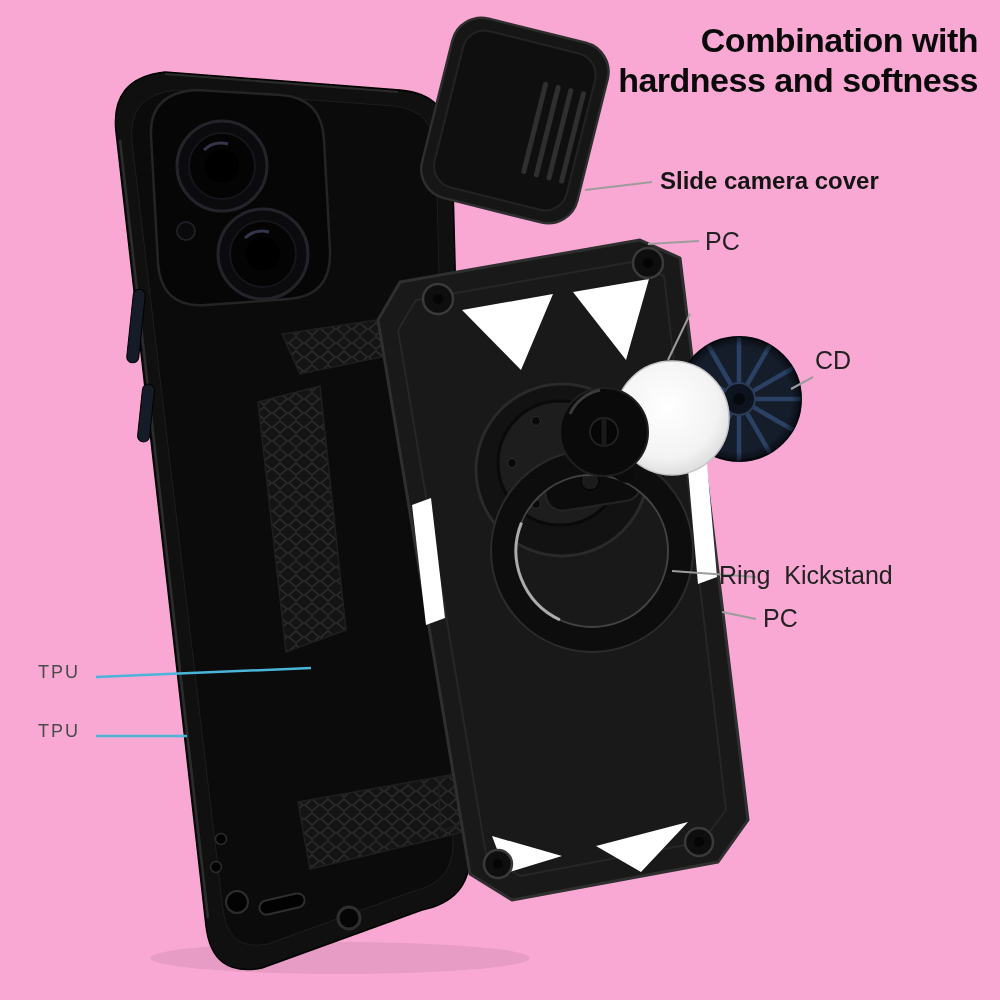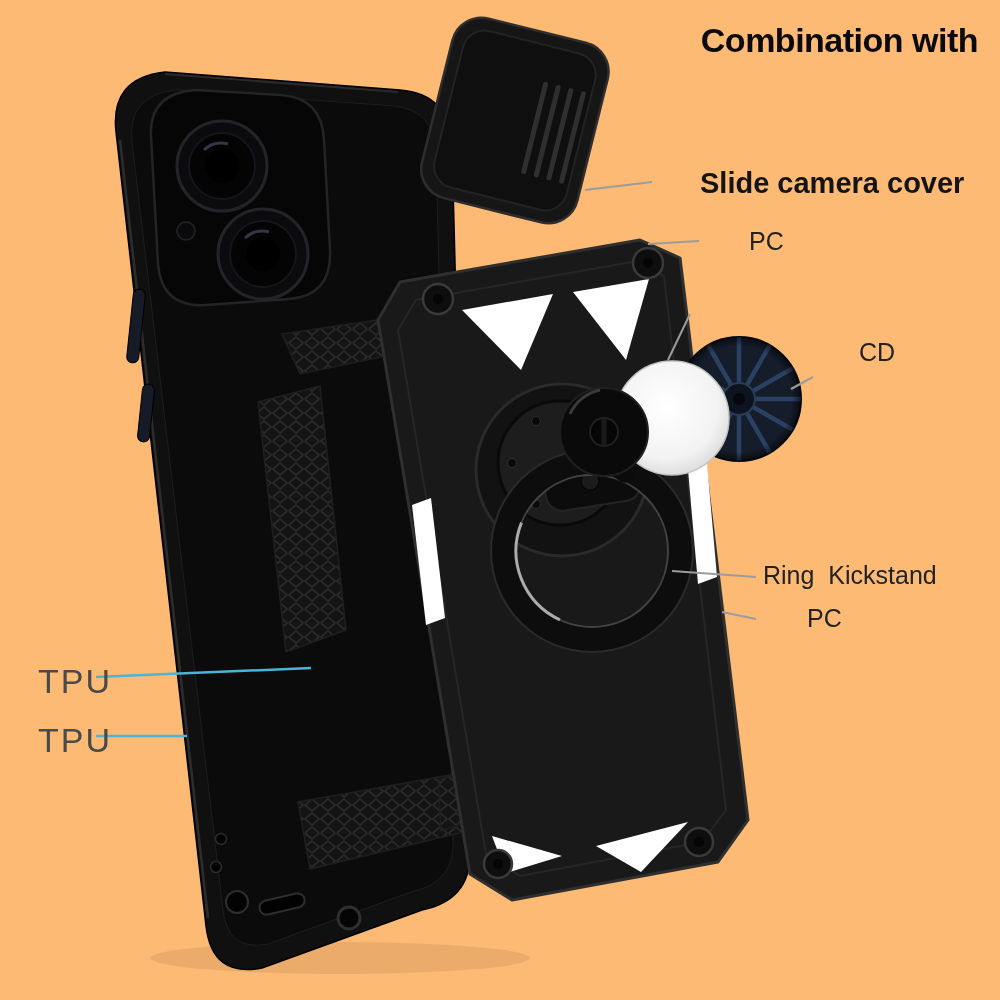--- a/index.html
+++ b/index.html
@@ -1,25 +1,25 @@
 <!DOCTYPE html>
 <html><head>
 <meta charset="utf-8">
 <style>
   html,body{margin:0;padding:0;background:#ffffff;}
-  .canvas{position:relative;width:1000px;height:1000px;background:#fdba74;overflow:hidden;
+  .canvas{position:relative;width:1000px;height:1000px;background:#f9a8d4;overflow:hidden;
           font-family:"Liberation Sans",sans-serif;}
   .art{position:absolute;left:0;top:0;}
   .title{position:absolute;top:20px;right:22px;text-align:right;font-weight:bold;
          font-size:34px;line-height:1.18;color:#0a0a0a;letter-spacing:-0.5px;}
   .label{position:absolute;white-space:nowrap;}
-  .lbl-bold{font-weight:bold;font-size:29px;color:#141414;margin-left:40px;}
-  .lbl{font-size:25px;font-weight:normal;color:#222222;margin-left:44px;}
+  .lbl-bold{font-weight:bold;font-size:24px;color:#141414;}
+  .lbl{font-size:25px;font-weight:normal;color:#222222;}
   .lbl-ring{word-spacing:7px;}
-  .lbl-tpu{font-size:34px;color:#4a4a4a;letter-spacing:2px;}
+  .lbl-tpu{font-size:18px;color:#4a4a4a;letter-spacing:2px;}
 </style>
 </head>
 <body>
 
 <div class="canvas">
 
 <svg class="art" width="1000" height="1000" viewBox="0 0 1000 1000">
   <defs>
     <pattern id="hexpat" width="16" height="14" patternUnits="userSpaceOnUse">
       <rect width="16" height="14" fill="#141414"></rect>
@@ -180,23 +180,24 @@
     <line x1="722" y1="612" x2="756" y2="619"></line>
   </g>
   <g stroke="#4ab5d8" stroke-width="2.5">
     <line x1="96" y1="677" x2="311" y2="668"></line>
     <line x1="96" y1="736" x2="187" y2="736"></line>
   </g>
 </svg>
 
 <div class="title">
   <div>Combination with</div>
+  <div>hardness and softness</div>
 </div>
 
 <div class="label lbl-bold" style="left:660px;top:167px">Slide camera cover</div>
 <div class="label lbl" style="left:705px;top:227px">PC</div>
-<div class="label lbl" style="left:815px;top:338px">CD</div>
+<div class="label lbl" style="left:815px;top:346px">CD</div>
 <div class="label lbl lbl-ring" style="left:719px;top:561px">Ring Kickstand</div>
 <div class="label lbl" style="left:763px;top:604px">PC</div>
 <div class="label lbl-tpu" style="left:38px;top:662px">TPU</div>
 <div class="label lbl-tpu" style="left:38px;top:721px">TPU</div>
 
 </div>
 
 </body></html>

